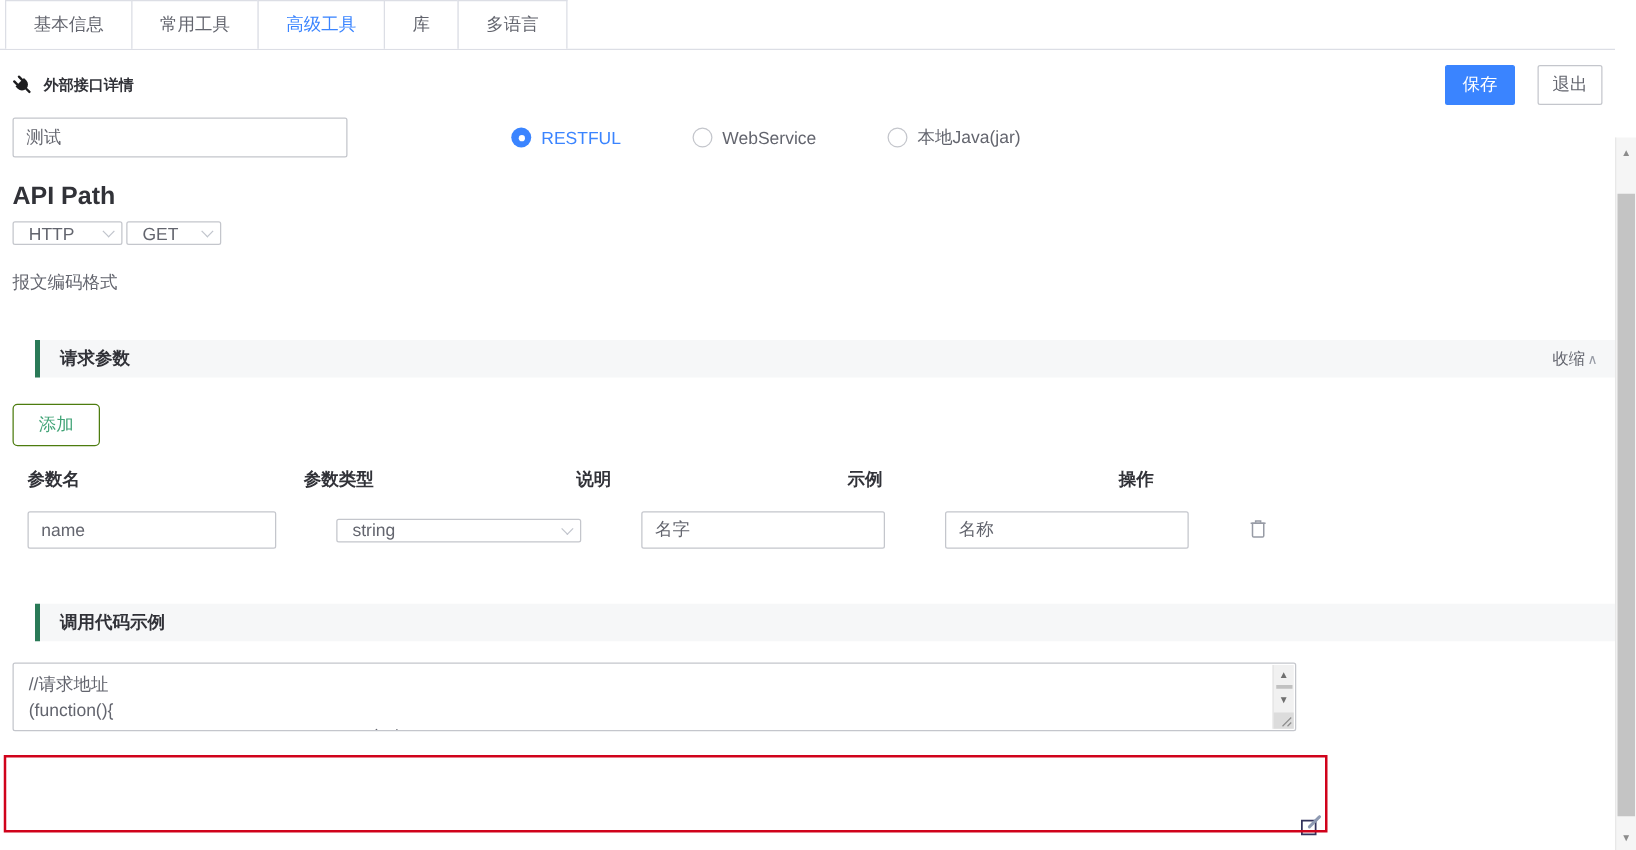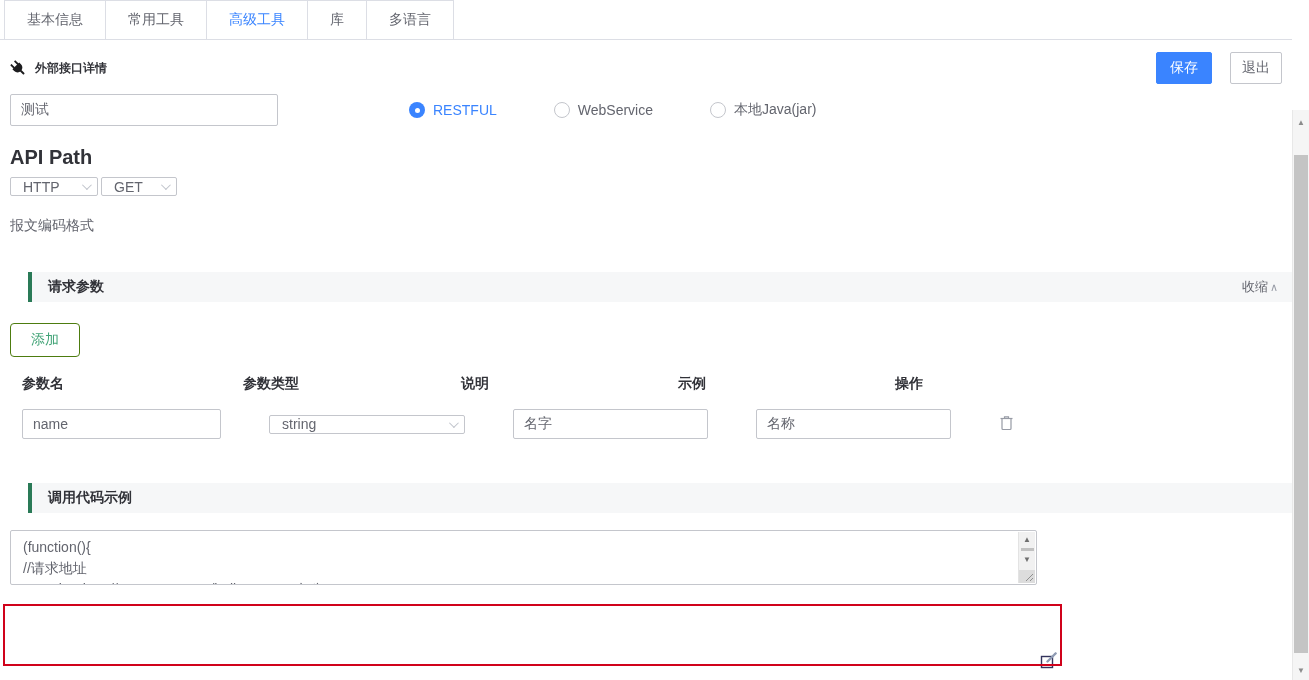--- a/index.html
+++ b/index.html
@@ -182,22 +182,22 @@
         </svg>
       </div>
     </div>
 
     <div class="section-bar code-bar">
       <span class="t">调用代码示例</span>
     </div>
 
     <div class="code-wrap">
       <div class="code-area">
+        <div>//请求地址</div>
         <div>(function(){</div>
-        <div>//请求地址</div>
         <div>var url = "http://yun.aaaa:8080/hello?name=名称";</div>
         <div class="ta-scroll">
           <div class="ta-btn">▲</div>
           <div class="ta-thumb"></div>
           <div class="ta-btn">▼</div>
           <div class="ta-corner">
             <svg class="grip" width="11" height="11" viewBox="0 0 11 11" stroke="#8f8f8f" stroke-width="1">
               <path d="M10 3L3 10M10 7L7 10"></path>
             </svg>
           </div>

